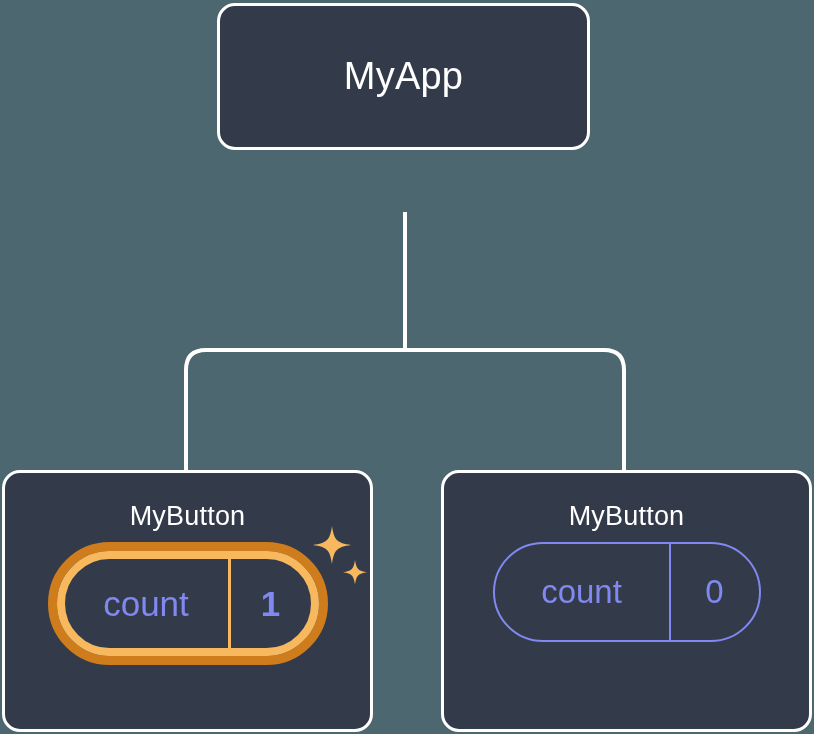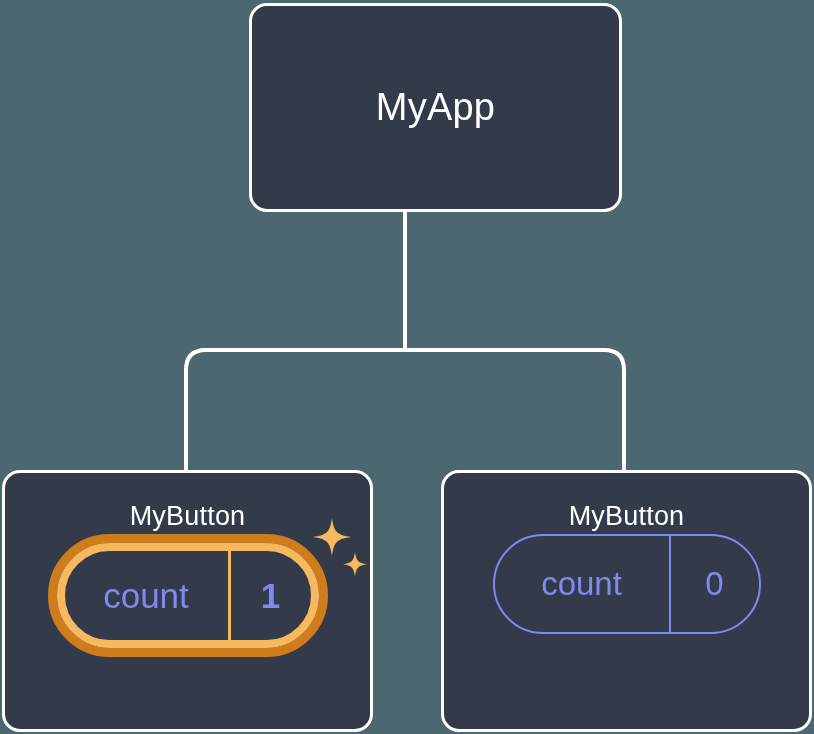--- a/index.html
+++ b/index.html
@@ -38,23 +38,22 @@
     border: 3px solid #ffffff;
     border-radius: 18px;
     display: flex;
     flex-direction: column;
     align-items: center;
   }
   .node-root {
     left: 217px;
     top: 3px;
     width: 373px;
-    height: 209px;
+    height: 147px;
     justify-content: center;
-    margin-left: 32px;
   }
   .node-child-left {
     left: 2px;
     top: 470px;
     width: 371px;
     height: 262px;
     border-radius: 18px;
     padding-top: 28px;
   }
   .node-child-right {
@@ -72,21 +71,21 @@
     letter-spacing: 0.2px;
     white-space: nowrap;
   }
   .node-root .node-title { font-size: 38px; }
   .node-child-left .node-title,
   .node-child-right .node-title { font-size: 27px; }
 
   
   .pill-wrap {
     position: relative;
-    margin-top: 2px;
+    margin-top: 10px;
   }
   .pill {
     box-sizing: border-box;
     display: flex;
     align-items: stretch;
     background: #333b4a;
     border-radius: 999px;
     overflow: hidden;
   }
   .pill-cell {

